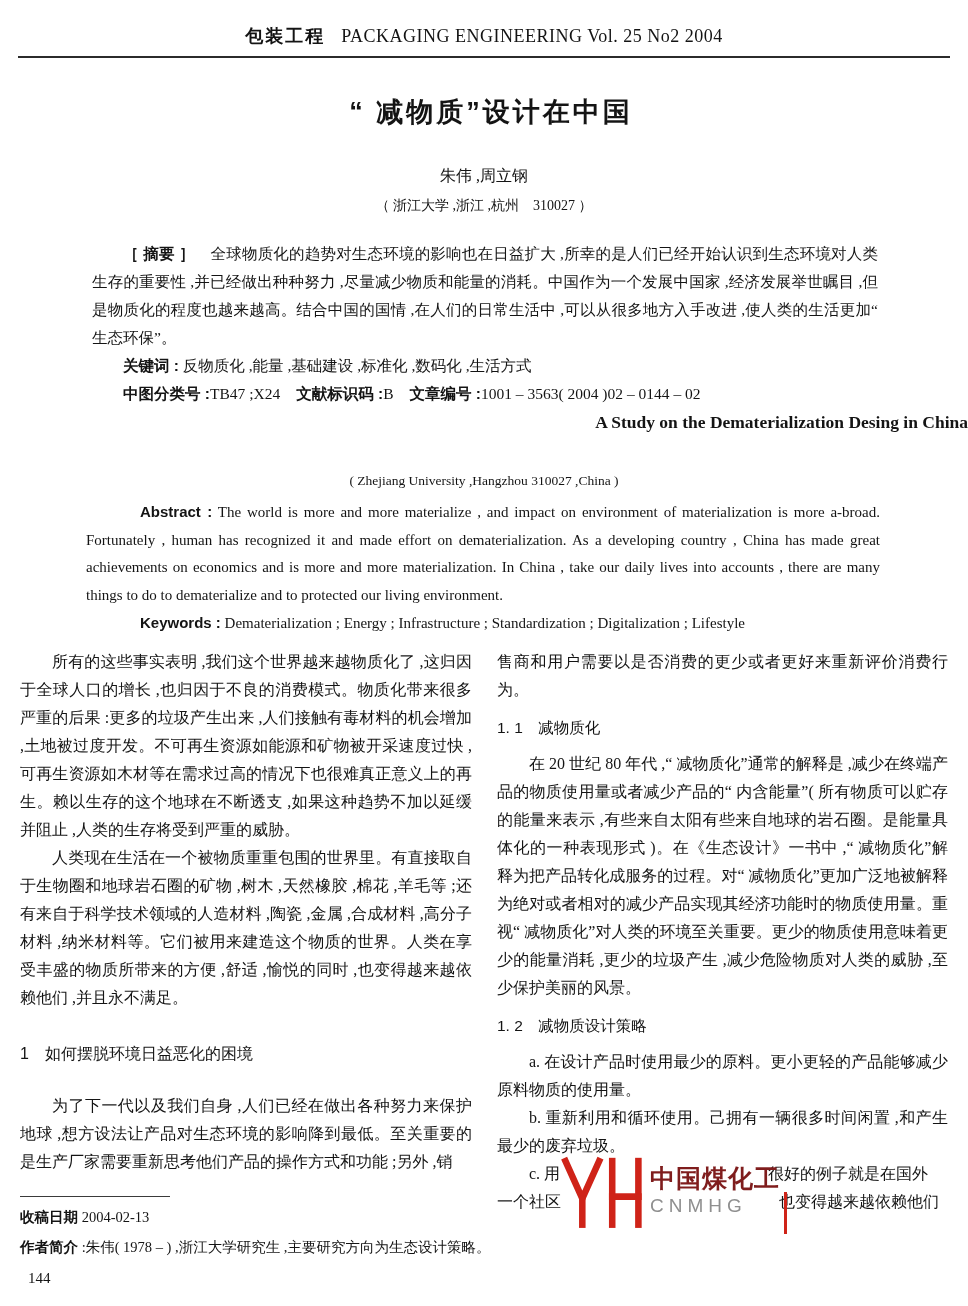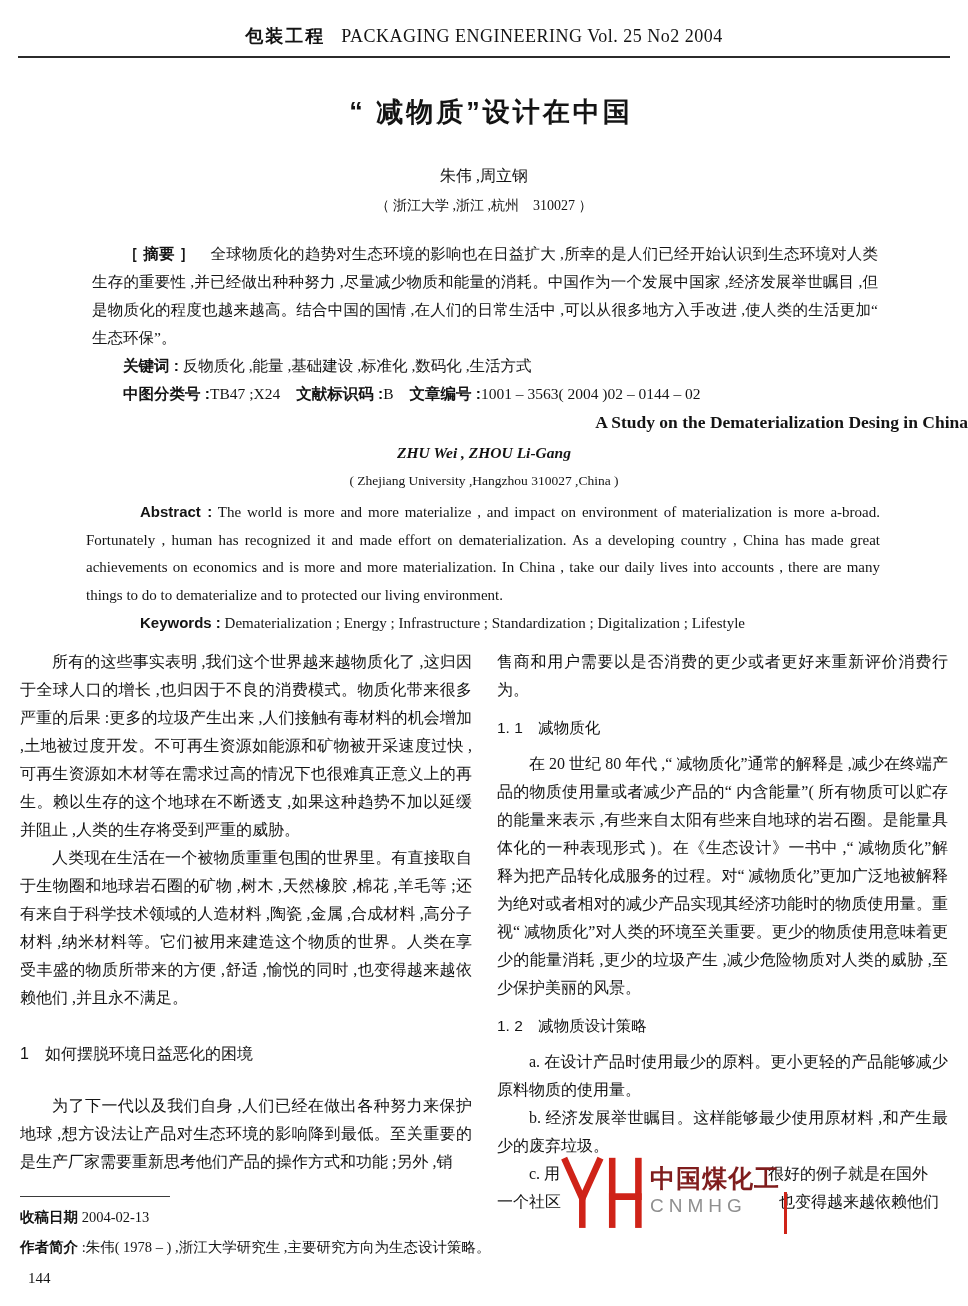--- a/index.html
+++ b/index.html
@@ -86,41 +86,40 @@
   <div class="abs authors">朱伟 ,周立钢</div>
   <div class="abs affil">（ 浙江大学 ,浙江 ,杭州　310027 ）</div>
 
   <div class="abs abstract-cn">
     <p class="ab-p"><span class="lbl">［ 摘要 ］</span><span>　全球物质化的趋势对生态环境的影响也在日益扩大 ,所幸的是人们已经开始认识到生态环境对人类生存的重要性 ,并已经做出种种努力 ,尽量减少物质和能量的消耗。中国作为一个发展中国家 ,经济发展举世瞩目 ,但是物质化的程度也越来越高。结合中国的国情 ,在人们的日常生活中 ,可以从很多地方入手改进 ,使人类的生活更加“ 生态环保”。</span></p>
     <p class="kw-p"><span class="lbl">关键词 :</span><span> 反物质化 ,能量 ,基础建设 ,标准化 ,数码化 ,生活方式</span></p>
     <p class="cls-p"><span class="lbl">中图分类号 :</span><span>TB47 ;X24</span><span class="lbl cls-gap">文献标识码 :</span><span>B</span><span class="lbl cls-gap">文章编号 :</span><span>1001 – 3563( 2004 )02 – 0144 – 02</span></p>
   </div>
 
   <div class="abs eng-title">A Study on the Dematerialization Desing in China</div>
-  <div class="abs eng-authors">ZHU Wei , ZHOU Li-Gang</div>
   <div class="abs eng-affil">( Zhejiang University ,Hangzhou 310027 ,China )</div>
   <div class="abs eng-abstract">
     <p class="eng-first"><span class="lbl">Abstract :</span> <span>The world is more and more materialize , and impact on environment of materialization is more a-broad.  Fortunately , human has recognized it and made effort on dematerialization.  As a developing country , China has made great achievements on economics and is more and more materialization.  In China , take our daily lives into accounts , there are many things to do to dematerialize and to protected our living environment.</span></p>
     <p class="eng-first"><span class="lbl">Keywords :</span><span> Dematerialization ; Energy ; Infrastructure ; Standardization ; Digitalization ; Lifestyle</span></p>
   </div>
 
   <div class="abs col col-left">
     <p>所有的这些事实表明 ,我们这个世界越来越物质化了 ,这归因于全球人口的增长 ,也归因于不良的消费模式。物质化带来很多严重的后果 :更多的垃圾产生出来 ,人们接触有毒材料的机会增加 ,土地被过度开发。不可再生资源如能源和矿物被开采速度过快 ,可再生资源如木材等在需求过高的情况下也很难真正意义上的再生。赖以生存的这个地球在不断透支 ,如果这种趋势不加以延缓并阻止 ,人类的生存将受到严重的威胁。</p>
     <p>人类现在生活在一个被物质重重包围的世界里。有直接取自于生物圈和地球岩石圈的矿物 ,树木 ,天然橡胶 ,棉花 ,羊毛等 ;还有来自于科学技术领域的人造材料 ,陶瓷 ,金属 ,合成材料 ,高分子材料 ,纳米材料等。它们被用来建造这个物质的世界。人类在享受丰盛的物质所带来的方便 ,舒适 ,愉悦的同时 ,也变得越来越依赖他们 ,并且永不满足。</p>
     <div class="h-sec">1　如何摆脱环境日益恶化的困境</div>
     <p>为了下一代以及我们自身 ,人们已经在做出各种努力来保护地球 ,想方设法让产品对生态环境的影响降到最低。至关重要的是生产厂家需要重新思考他们产品的操作方式和功能 ;另外 ,销</p>
   </div>
 
   <div class="abs col col-right">
     <p class="noindent">售商和用户需要以是否消费的更少或者更好来重新评价消费行为。</p>
     <div class="h-sub">1. 1　减物质化</div>
     <p>在 20 世纪 80 年代 ,“ 减物质化”通常的解释是 ,减少在终端产品的物质使用量或者减少产品的“ 内含能量”( 所有物质可以贮存的能量来表示 ,有些来自太阳有些来自地球的岩石圈。是能量具体化的一种表现形式 )。在《生态设计》一书中 ,“ 减物质化”解释为把产品转化成服务的过程。对“ 减物质化”更加广泛地被解释为绝对或者相对的减少产品实现其经济功能时的物质使用量。重视“ 减物质化”对人类的环境至关重要。更少的物质使用意味着更少的能量消耗 ,更少的垃圾产生 ,减少危险物质对人类的威胁 ,至少保护美丽的风景。</p>
     <div class="h-sub">1. 2　减物质设计策略</div>
     <p>a. 在设计产品时使用最少的原料。更小更轻的产品能够减少原料物质的使用量。</p>
-    <p>b. 经济发展举世瞩目。这样能够最少使用原材料 ,和产生最少的废弃垃圾。</p>
+    <p>b. 重新利用和循环使用。己拥有一辆很多时间闲置 ,和产生最少的废弃垃圾。</p>
     <div class="c-line"><span class="c-indent"></span><span>c. 用</span><span class="wm-space1"></span><span>很好的例子就是在国外</span></div>
     <div class="c-line"><span>一个社区</span><span class="wm-space2"></span><span>也变得越来越依赖他们</span></div>
   </div>
 
   <div class="abs watermark">
     <svg width="86" height="76" viewBox="0 0 92 80">
       <g fill="none" stroke="#cf2318" stroke-width="7" stroke-linecap="square">
         <path d="M8 8 L26 48 L44 8"></path>
         <path d="M26 48 L26 76"></path>
         <path d="M58 8 L58 76"></path>

